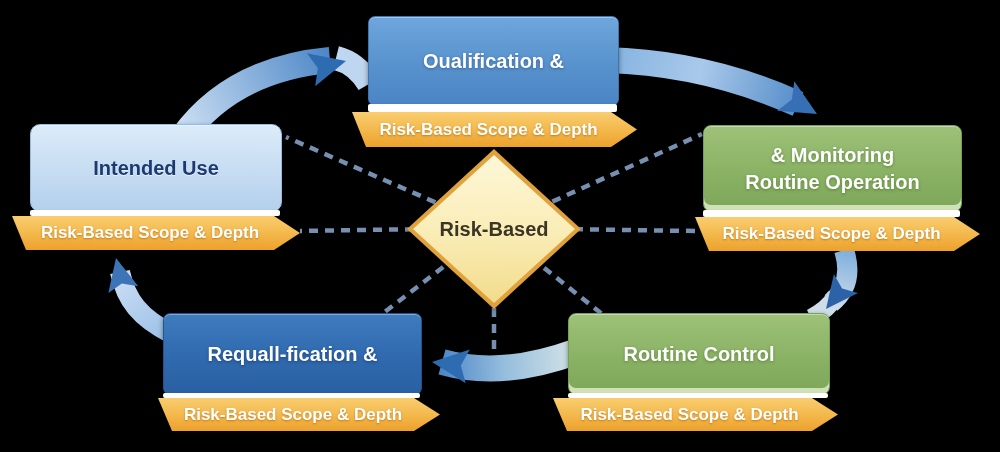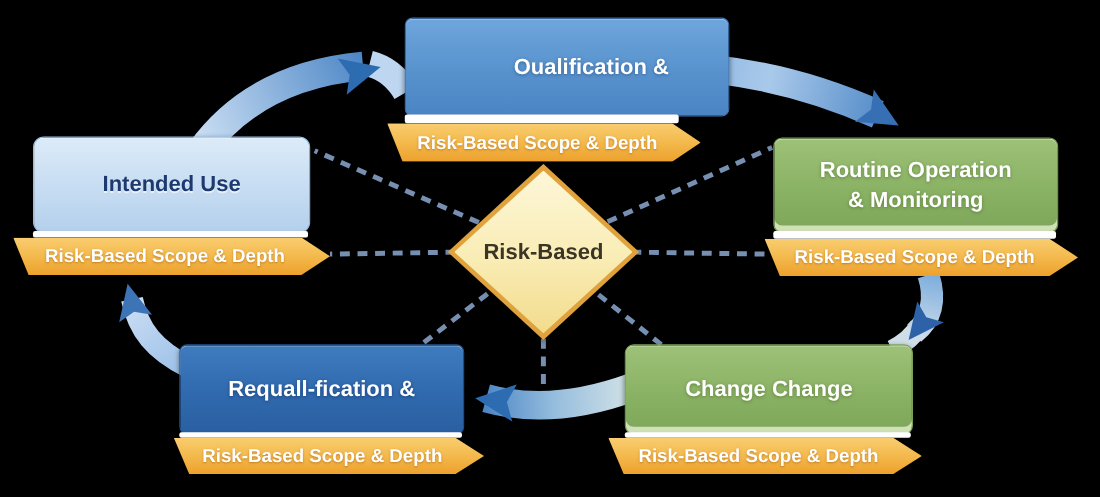--- a/index.html
+++ b/index.html
@@ -126,63 +126,63 @@
       </g>
 
       <path d="M 172,334 C 140,318 126,300 120,272" stroke="url(#gArc5)" stroke-width="20"></path>
       <g transform="translate(116,258) rotate(-103) scale(0.9)">
         <polygon points="0,0 -36,-17 -29,0 -36,17" fill="#3c74b6"></polygon>
       </g>
     </g>
   </svg>
 
   <div class="station" style="left:352px;top:16px;width:285px;height:131px;">
-    <div class="node node-blue" style="left:16px;top:0;width:249px;height:88px;padding-left:44px;">
+    <div class="node node-blue" style="left:16px;top:0;width:249px;height:88px;">
       <span class="t">Oualification &amp;</span>
     </div>
     <div class="strip" style="left:16px;top:88px;width:249px;height:8px;"></div>
     <div class="ribbon" style="left:0;top:96px;width:285px;height:35px;">
       <span>Risk-Based Scope &amp; Depth</span>
     </div>
   </div>
 
   <div class="station" style="left:12px;top:124px;width:288px;height:126px;">
     <div class="node node-lightblue" style="left:18px;top:0;width:250px;height:86px;">
       <span class="t">Intended Use</span>
     </div>
     <div class="strip" style="left:18px;top:86px;width:250px;height:6px;"></div>
     <div class="ribbon" style="left:0;top:92px;width:288px;height:34px;">
       <span>Risk-Based Scope &amp; Depth</span>
     </div>
   </div>
 
   <div class="station" style="left:695px;top:125px;width:285px;height:126px;">
     <div class="node node-green" style="left:8px;top:0;width:257px;height:85px;">
+      <span class="t">&amp; Monitoring</span>
       <span class="t">Routine Operation</span>
-      <span class="t">&amp; Monitoring</span>
     </div>
     <div class="strip" style="left:8px;top:85px;width:257px;height:7px;"></div>
     <div class="ribbon" style="left:0;top:92px;width:285px;height:34px;">
       <span>Risk-Based Scope &amp; Depth</span>
     </div>
   </div>
 
   <div class="station" style="left:158px;top:313px;width:282px;height:118px;">
     <div class="node node-darkblue" style="left:5px;top:0;width:257px;height:80px;">
       <span class="t">Requall-fication &amp;</span>
     </div>
     <div class="strip" style="left:5px;top:80px;width:257px;height:5px;"></div>
     <div class="ribbon" style="left:0;top:85px;width:282px;height:33px;">
       <span>Risk-Based Scope &amp; Depth</span>
     </div>
   </div>
 
   <div class="station" style="left:553px;top:313px;width:285px;height:118px;">
     <div class="node node-green" style="left:15px;top:0;width:260px;height:80px;">
-      <span class="t">Change Change</span>
+      <span class="t">Routine Control</span>
 
     </div>
     <div class="strip" style="left:15px;top:80px;width:260px;height:5px;"></div>
     <div class="ribbon" style="left:0;top:85px;width:285px;height:33px;">
       <span>Risk-Based Scope &amp; Depth</span>
     </div>
   </div>
 
   <div id="diamond">
     <div class="outer"></div>

